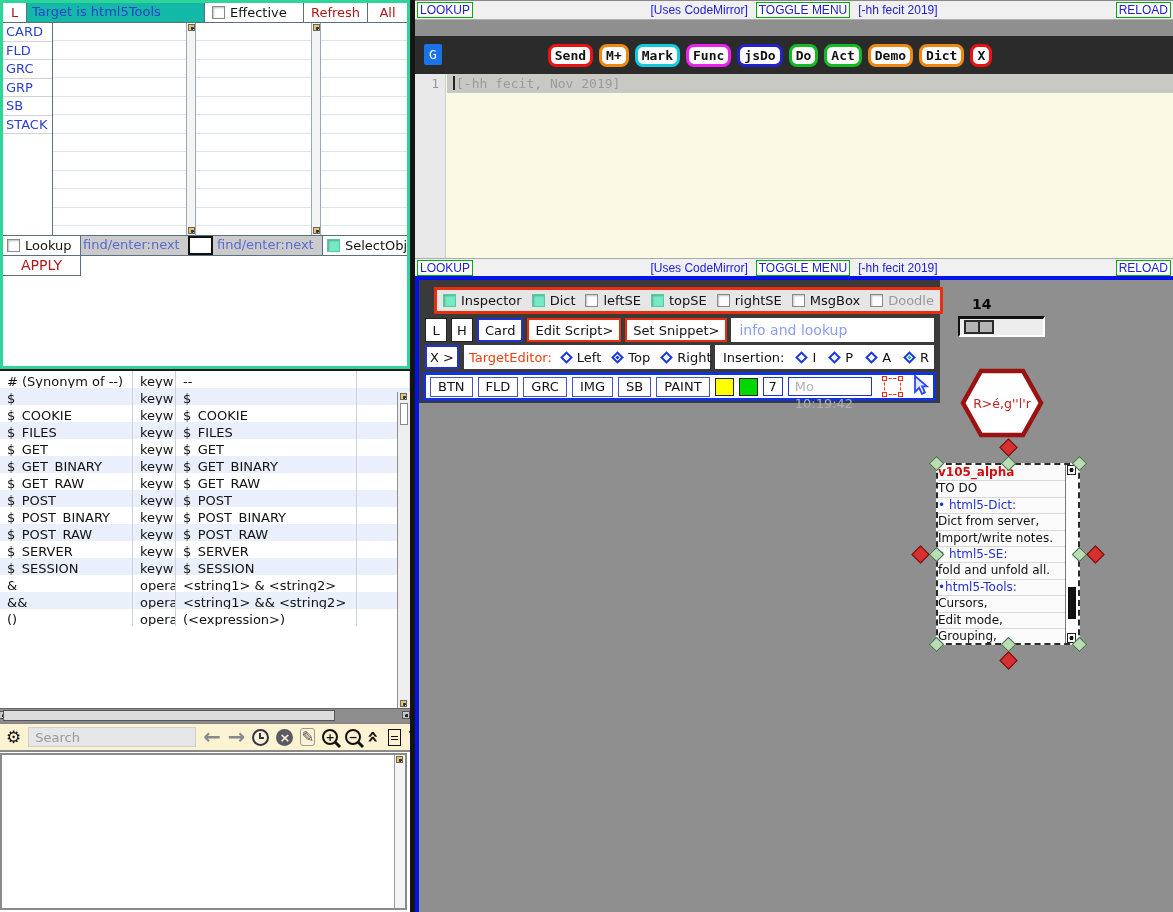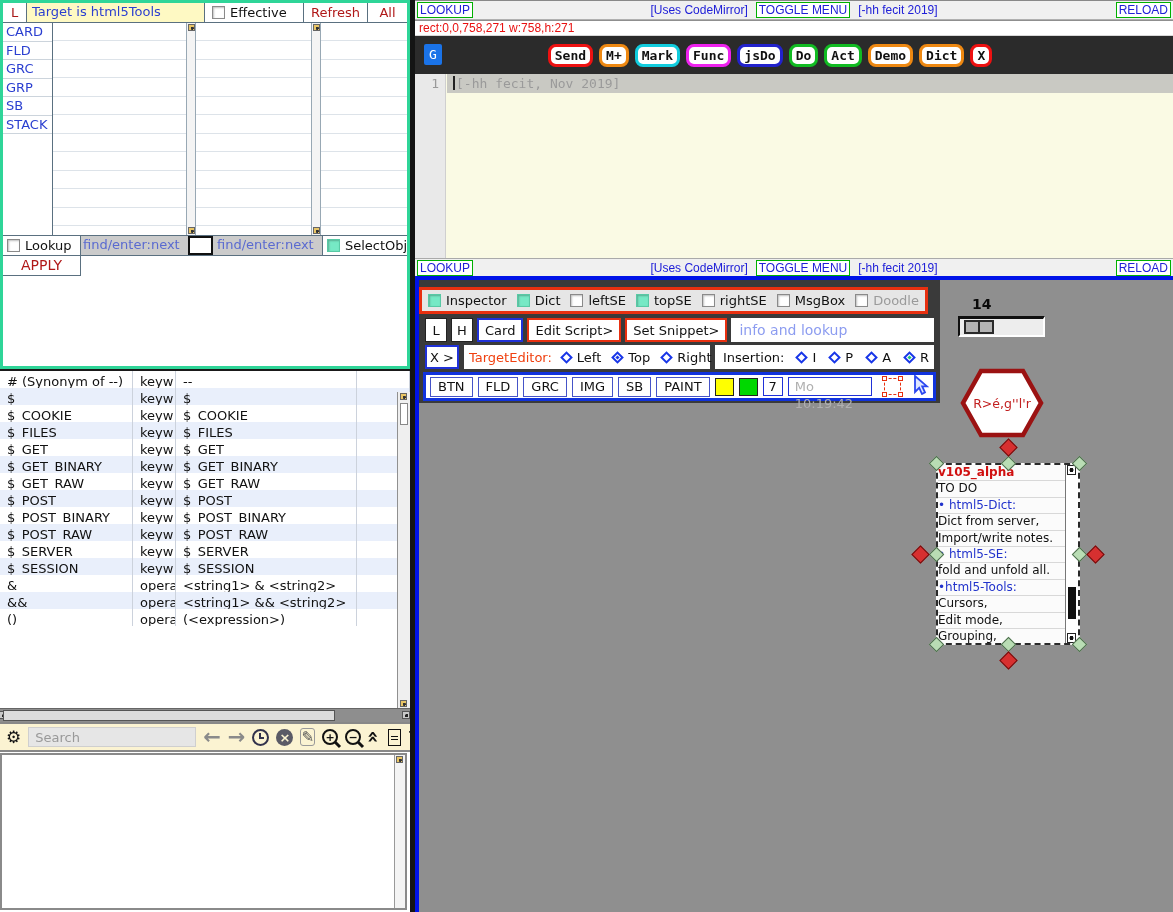--- a/index.html
+++ b/index.html
@@ -4,21 +4,21 @@
 <style>
   *{box-sizing:border-box;margin:0;padding:0}
   html,body{width:1173px;height:912px;overflow:hidden;background:#fff}
   #root{position:relative;width:1173px;height:912px;background:#8f8f8f;font-family:"DejaVu Sans",sans-serif;font-size:13px;color:#111}
   .left-col{position:absolute;left:0;top:0;width:410px;height:912px;background:#fff}
 
   
   .p1{position:absolute;left:0;top:0;width:410px;height:369px;border:3px solid #2fd598;box-shadow:-2px 0 0 #ffa0b0;background:#fff}
   .p1-head{display:flex;height:20px;border-bottom:1px solid #5a7080;align-items:center}
   .h-l{width:24px;color:#a81818;text-align:center;border-right:1px solid #5a7080;height:100%;line-height:19px}
-  .h-title{width:178px;height:100%;background:#fef9c3;color:#2b3fd0;padding:1px 5px;border-right:1px solid #5a7080;white-space:nowrap}
+  .h-title{width:178px;height:100%;background:#14b8a6;color:#2b3fd0;padding:1px 5px;border-right:1px solid #5a7080;white-space:nowrap}
   .h-eff{flex:1;display:flex;align-items:center;gap:5px;padding-left:7px;height:100%}
   .h-refresh{width:64px;color:#b01818;text-align:center;border-left:1px solid #5a7080;height:100%;line-height:19px}
   .h-all{width:40px;color:#b01818;text-align:center;border-left:1px solid #5a7080;height:100%;line-height:19px}
   .cb{width:13px;height:13px;background:#fff;border:1px solid #8a8a8a;box-shadow:inset 1px 1px 2px rgba(0,0,0,.25);flex:none}
   .cb.teal{background:#76e9c5;border-color:#58c9a5}
   .p1-list{display:flex;height:213px;border-bottom:1px solid #5a7080}
   .ruled{background-image:repeating-linear-gradient(to bottom,transparent 0 17.5px,#dde3e9 17.5px 18.5px)}
   .ocol{width:50px;border-right:1px solid #5a7080}
   .oname{height:18.5px;line-height:18px;color:#2b3fd0;padding-left:3px;border-bottom:1px solid #ccd4dc;overflow:hidden}
   .lcol1{width:133px}.lcol2{width:115px}.lcol3{flex:1}
@@ -93,21 +93,21 @@
   .ed{position:absolute;left:415px;top:74px;width:758px;height:184px;background:#fafae4;font-family:"DejaVu Sans Mono",monospace;font-size:13px}
   .ed-gut{position:absolute;left:0;top:0;width:31px;height:100%;background:#e9e9e9;border-right:1px solid #cfcfcf}
   .ed-ln{text-align:right;padding:2px 6px 0 0;color:#9a9a9a;height:19px}
   .ed-active{position:absolute;left:32px;right:0;top:0;height:19px;background:#c9c9c3}
   .ed-code{position:absolute;left:38px;top:2px;color:#9a9a9a;white-space:pre}
   .caret{display:inline-block;width:0;border-left:2px solid #222;height:14px;vertical-align:-2px;margin-right:1px}
 
   
   .cv{position:absolute;left:419px;top:280px;width:754px;height:632px;background:#8f8f8f}
   .dkp{position:absolute;left:0;top:0;width:521px;height:123px;background:#3a3a3a}
-  .r1{position:absolute;left:0;top:7px;width:509px;height:27px;background:#e6e6e6;border:3px solid #e83010;display:flex;align-items:center;justify-content:space-between;padding:0 6px;font-size:13px}
+  .r1{position:absolute;left:15px;top:7px;width:509px;height:27px;background:#e6e6e6;border:3px solid #e83010;display:flex;align-items:center;justify-content:space-between;padding:0 6px;font-size:13px}
   .tg{display:flex;align-items:center;gap:5px}
   .tg.checked .cb{background:#76e9c5;border-color:#58c9a5}
   .tg.muted .tgl{color:#9a9a9a}
   .r2{position:absolute;left:6px;top:38px;height:24px;display:flex;gap:4px;width:509px;font-size:13px}
   .wbtn{background:#fff;border:1px solid #222;display:flex;align-items:center;justify-content:center;padding:0 6px;white-space:nowrap}
   .wbtn.blue{border:2px solid #2031d8}
   .wbtn.red{border:2px solid #e83010}
   .info-field{flex:1;background:#fff;color:#8c9cf0;display:flex;align-items:center;padding-left:8px;font-size:14px}
   .r3{position:absolute;left:6px;top:65px;height:24px;display:flex;gap:5px;width:509px;font-size:13px}
   .te-field{width:246px;background:#fff;display:flex;align-items:center;gap:10px;padding-left:5px}
@@ -353,21 +353,20 @@
   <div class="rstrip top">
     <span class="rmid">
       <span>[Uses CodeMirror]</span>
       <span class="gbox">TOGGLE MENU</span>
       <span>[-hh fecit 2019]</span>
     </span>
     <span class="gbox">LOOKUP</span>
     <span class="gbox">RELOAD</span>
   </div>
 
-  <div class="rectstrip">rect:0,0,758,271 w:758,h:271</div>
 
   <div class="bbar">
     <span class="gbtn">G</span>
     <span class="tbtn-group">
 
     <button class="tbtn" style="border-color: rgb(238, 17, 17);">Send</button>
         <button class="tbtn" style="border-color: rgb(238, 136, 17);">M+</button>
         <button class="tbtn" style="border-color: rgb(17, 204, 221);">Mark</button>
         <button class="tbtn" style="border-color: rgb(238, 34, 238);">Func</button>
         <button class="tbtn" style="border-color: rgb(34, 34, 204);">jsDo</button>

